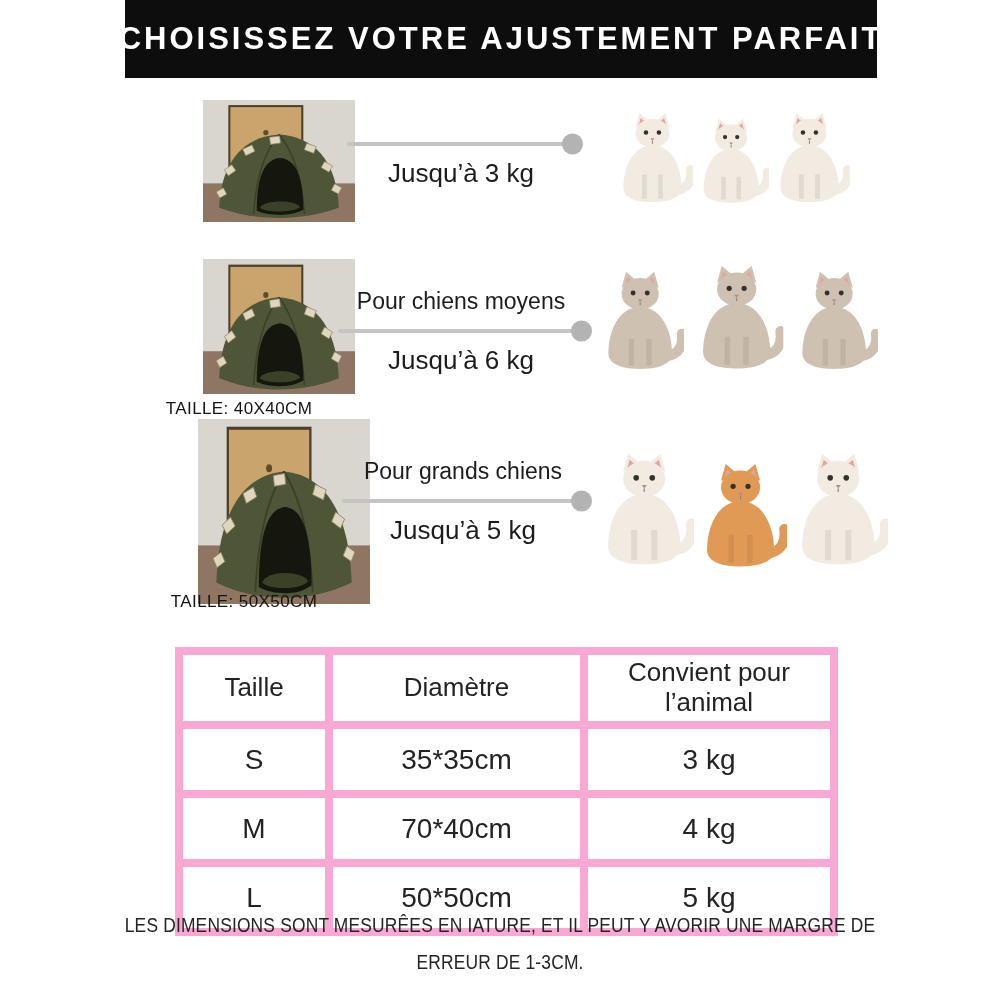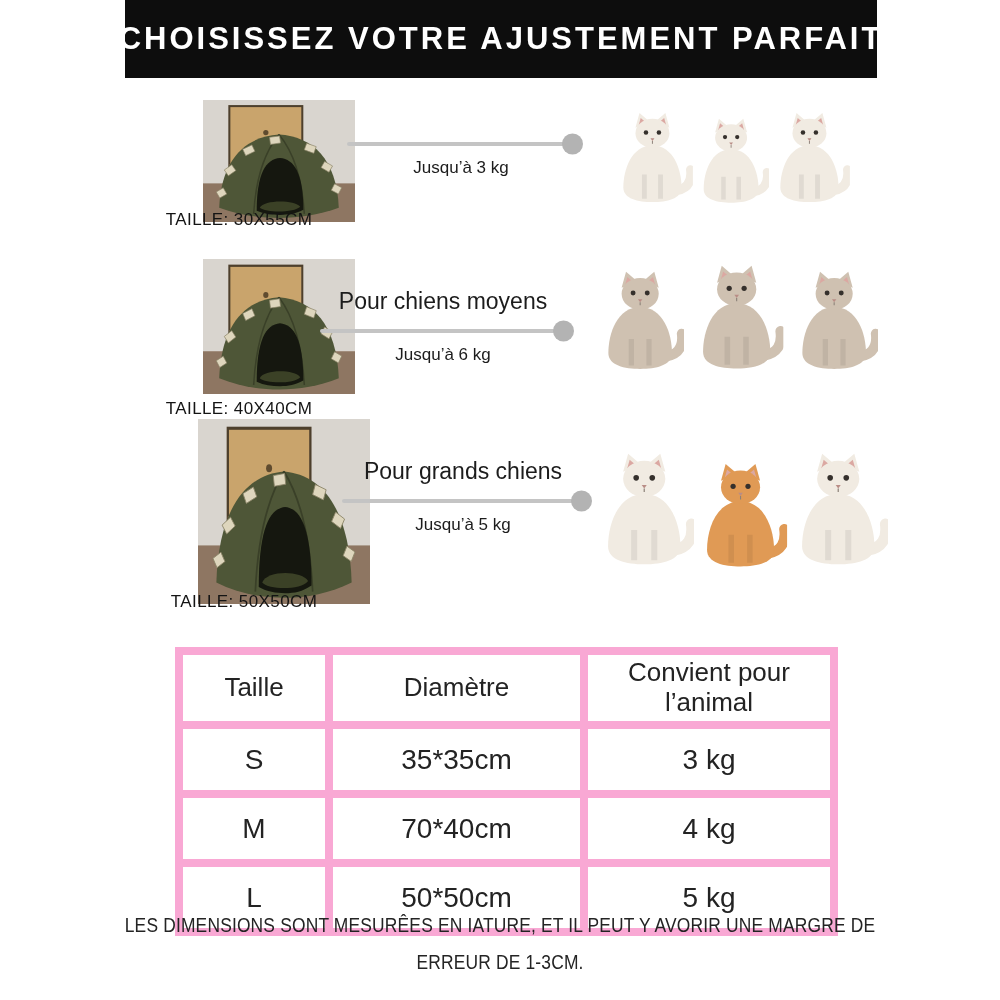--- a/index.html
+++ b/index.html
@@ -29,34 +29,34 @@
   .caption{
     position:absolute;width:212px;text-align:center;
     font-size:17px;color:#141414;letter-spacing:.4px;white-space:nowrap;
   }
   .r1-caption{left:133px;top:210px;}
   .r2-caption{left:133px;top:399px;}
   .r3-caption{left:138px;top:592px;}
   
   .fit{position:absolute;text-align:center;color:#1c1c1c;}
   .r1-fit{left:345px;top:128px;width:232px;}
-  .r2-fit{left:318px;top:288px;width:250px;}
+  .r2-fit{left:336px;top:288px;width:250px;}
   .r3-fit{left:340px;top:458px;width:246px;}
   .fit .audience{font-size:23px;}
   .fit .divider{
     position:relative;height:4px;border-radius:2px;
     background:var(--divider-gray,#c4c4c4);
     margin:14px 2px 12px 2px;
   }
   .fit .dot{
     position:absolute;right:-8px;top:50%;transform:translateY(-50%);
     width:21px;height:21px;border-radius:50%;
     background:var(--divider-dot,#b3b3b3);
   }
-  .fit .weight{font-size:17px;}
+  .fit .weight{font-size:26px;}
   
   .cats{position:absolute;display:flex;align-items:flex-end;justify-content:space-between;}
   .r1-cats{left:612px;top:98px;width:238px;height:114px;}
   .r2-cats{left:596px;top:256px;width:282px;height:120px;}
   .r3-cats{left:594px;top:424px;width:294px;height:170px;}
   .cat{display:block;}
   .cat-white{color:var(--cat-white,#f1ebe2);}
   .cat-beige{color:var(--cat-beige,#cfc1b1);}
   .cat-orange{color:var(--cat-orange,#e09a55);}
   .r1-cats .cat{height:104px;}
@@ -140,21 +140,20 @@
 
   <header class="banner">
     <h1>CHOISISSEZ VOTRE AJUSTEMENT PARFAIT</h1>
   </header>
 
   <figure class="photo r1-photo">
     <svg viewBox="0 0 150 120" preserveAspectRatio="none">
         <use href="#tent-scene"></use>
       </svg>
   </figure>
-  <div class="caption r1-caption">TAILLE: 30X55CM</div>
   <div class="fit r1-fit">
     <div class="divider">
         <span class="dot"></span>
       </div>
     <div class="weight">Jusqu’à 3 kg</div>
   </div>
   <div class="cats r1-cats">
     <svg class="cat cat-white" viewBox="0 0 100 120">
         <use href="#cat-shape"></use>
       </svg>

